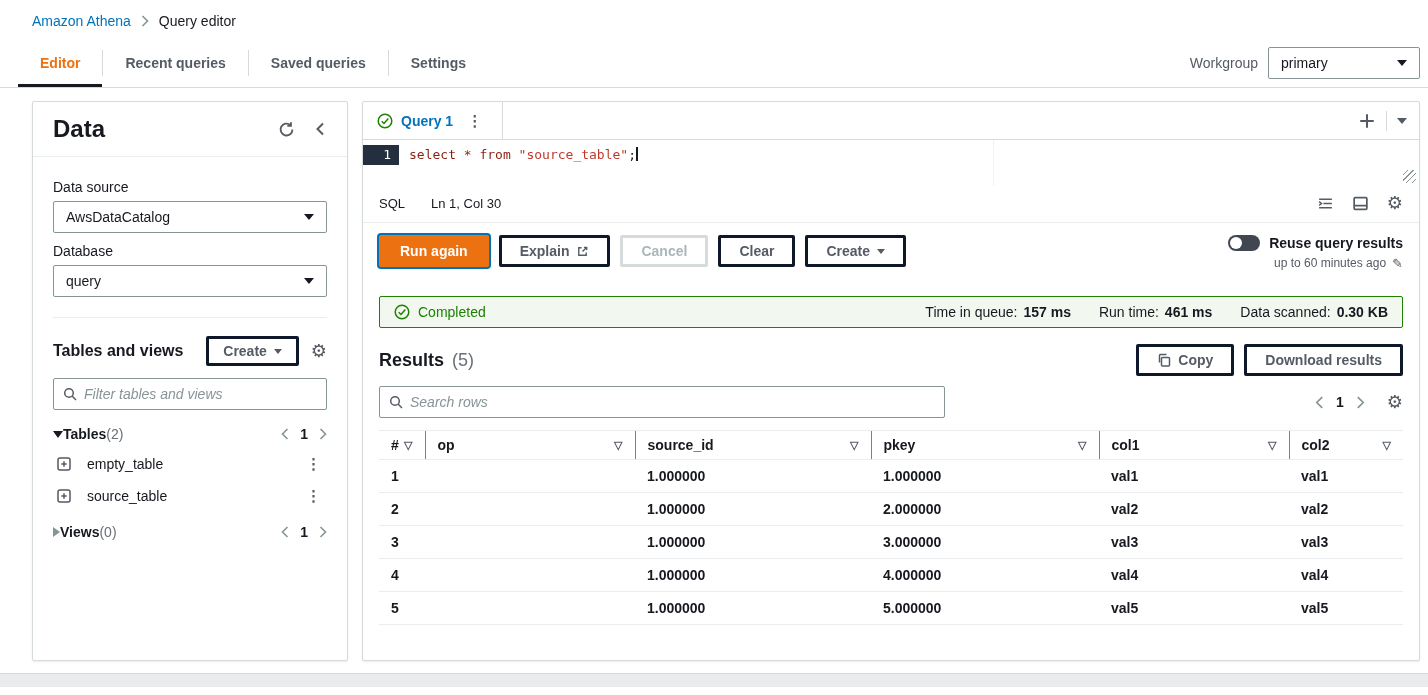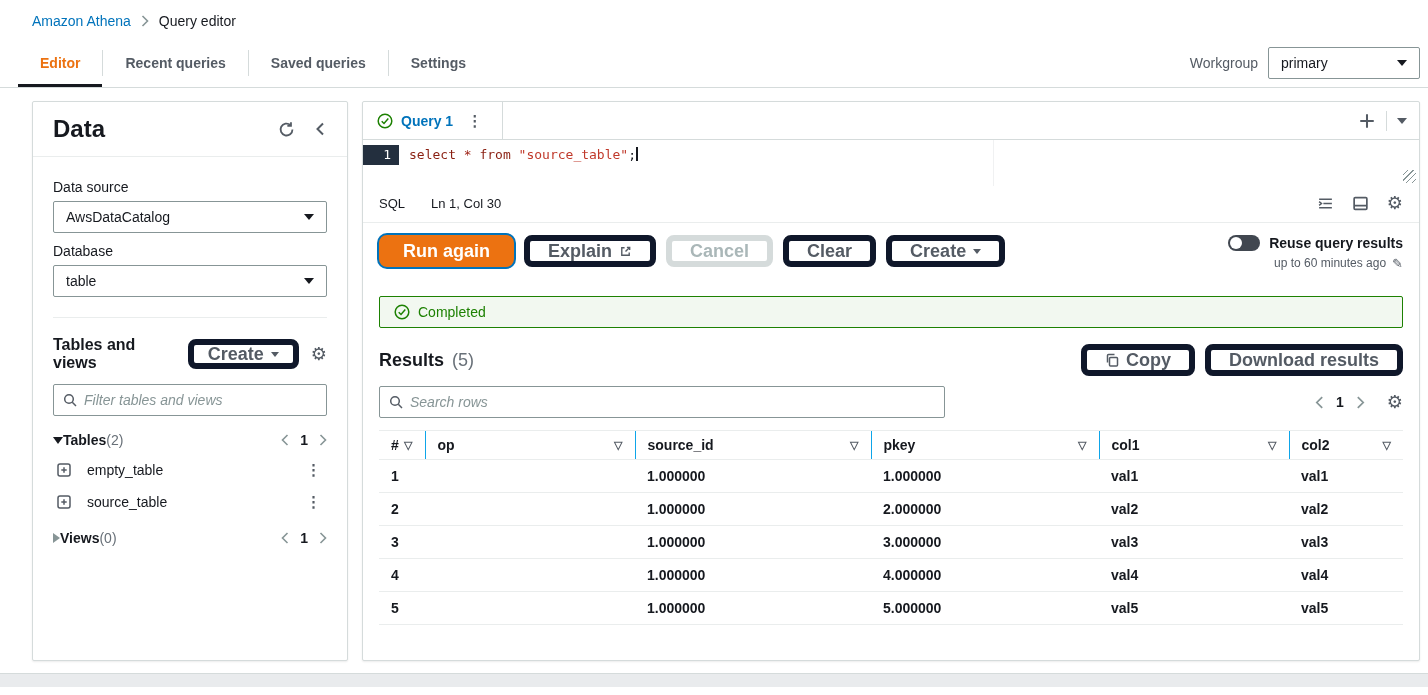--- a/index.html
+++ b/index.html
@@ -87,22 +87,22 @@
 
   
   .status-row { display: flex; align-items: center; padding: 8px 16px 10px; font-size: 13px;
     border-bottom: 1px solid #eaeded; }
   .status-lang { margin-right: 26px; }
   .status-icons { margin-left: auto; display: flex; align-items: center; gap: 18px; color: #545b64; }
 
   
   .actions-row { display: flex; align-items: flex-start; gap: 10px; padding: 12px 16px; }
   .btn { display: inline-flex; align-items: center; justify-content: center; gap: 7px; height: 32px;
-    padding: 0 18px; border: 6px solid #0f172a; border-radius: 8px; background: #fff; color: #545b64;
-    font-weight: 700; font-size: 18px; font-family: inherit; cursor: pointer; }
+    padding: 0 18px; border: 3px solid #0f172a; border-radius: 2px; background: #fff; color: #545b64;
+    font-weight: 700; font-size: 14px; font-family: inherit; cursor: pointer; }
   .btn .caret { border-top-color: #545b64; border-left-width: 4px; border-right-width: 4px; border-top-width: 5px; }
   .btn.primary { background: #ec7211; border-color: #ec7211; color: #fff; box-shadow: 0 0 0 2px #0073bb; }
   .btn.disabled { color: #aab7b8; border-color: #d5dbdb; cursor: default; }
   .btn.small { height: 30px; padding: 0 14px; }
   .reuse { margin-left: auto; text-align: right; }
   .reuse-top { display: flex; align-items: center; justify-content: flex-end; gap: 9px; font-weight: 700; }
   .toggle { width: 32px; height: 16px; border-radius: 8px; background: #414750; position: relative; cursor: pointer; }
   .toggle .knob { position: absolute; left: 2px; top: 2px; width: 12px; height: 12px; border-radius: 50%; background: #fff; }
   .reuse-sub { margin-top: 5px; font-size: 12px; color: #545b64; display: flex; align-items: center;
     justify-content: flex-end; gap: 6px; }
@@ -196,21 +196,21 @@
         </div>
       </div>
       <div class="panel-body">
         <label class="field-label">Data source</label>
         <div class="select">
           <span>AwsDataCatalog</span>
           <span class="caret"></span>
         </div>
         <label class="field-label">Database</label>
         <div class="select">
-          <span>table</span>
+          <span>query</span>
           <span class="caret"></span>
         </div>
 
         <div class="tv-head">
           <h3>Tables and views</h3>
           <button class="btn small">
             <span>Create</span>
             <span class="caret"></span>
           </button>
           <span class="gear">⚙</span>
@@ -390,20 +390,34 @@
 
       <div class="banner">
         <span class="banner-status">
           <span>
             <svg width="16" height="16" viewBox="0 0 16 16">
                 <circle cx="8" cy="8" r="6.8" fill="none" stroke="#1d8102" stroke-width="1.5"></circle>
                 <polyline points="4.7,8.3 7,10.5 11.3,5.6" fill="none" stroke="#1d8102" stroke-width="1.5"></polyline>
               </svg>
           </span>
           <span>Completed</span>
+        </span>
+        <span class="metrics">
+          <span class="metric">
+              <span>Time in queue:</span>
+              <span class="mval">157 ms</span>
+            </span>
+          <span class="metric">
+              <span>Run time:</span>
+              <span class="mval">461 ms</span>
+            </span>
+          <span class="metric">
+              <span>Data scanned:</span>
+              <span class="mval">0.30 KB</span>
+            </span>
         </span>
       </div>
 
       <div class="results-head">
         <h3>Results</h3>
         <span class="count">(5)</span>
         <span class="rh-buttons">
           <button class="btn">
             <span>
               <svg width="14" height="14" viewBox="0 0 14 14">

